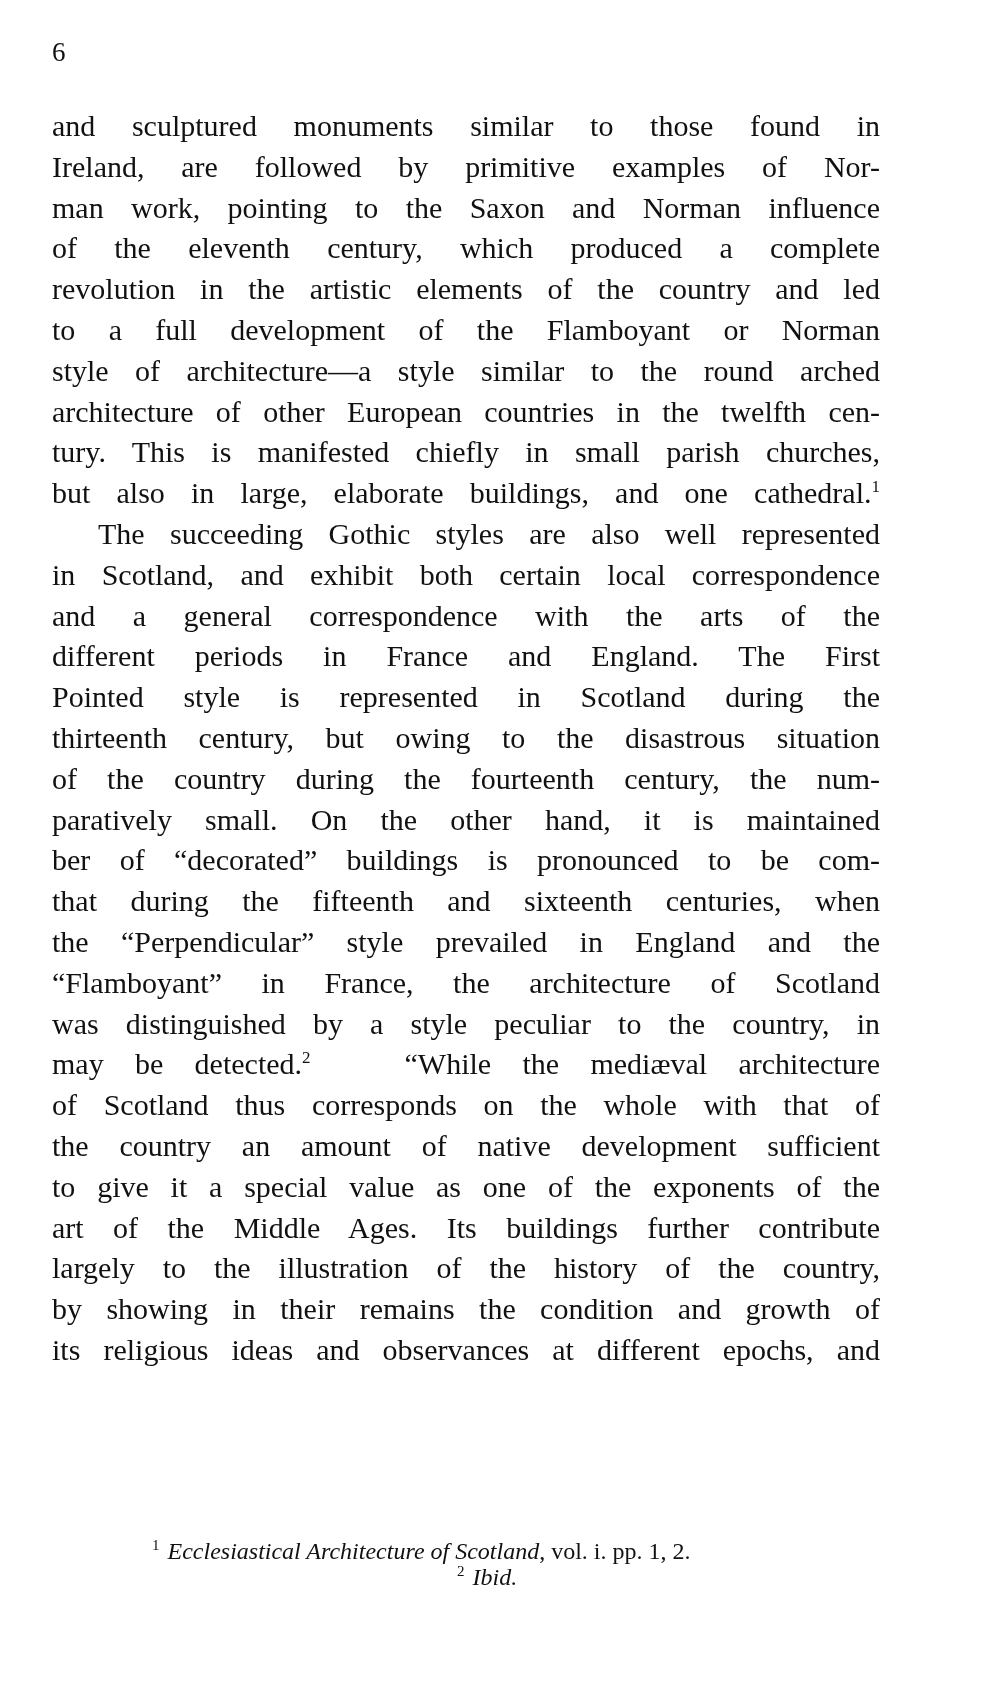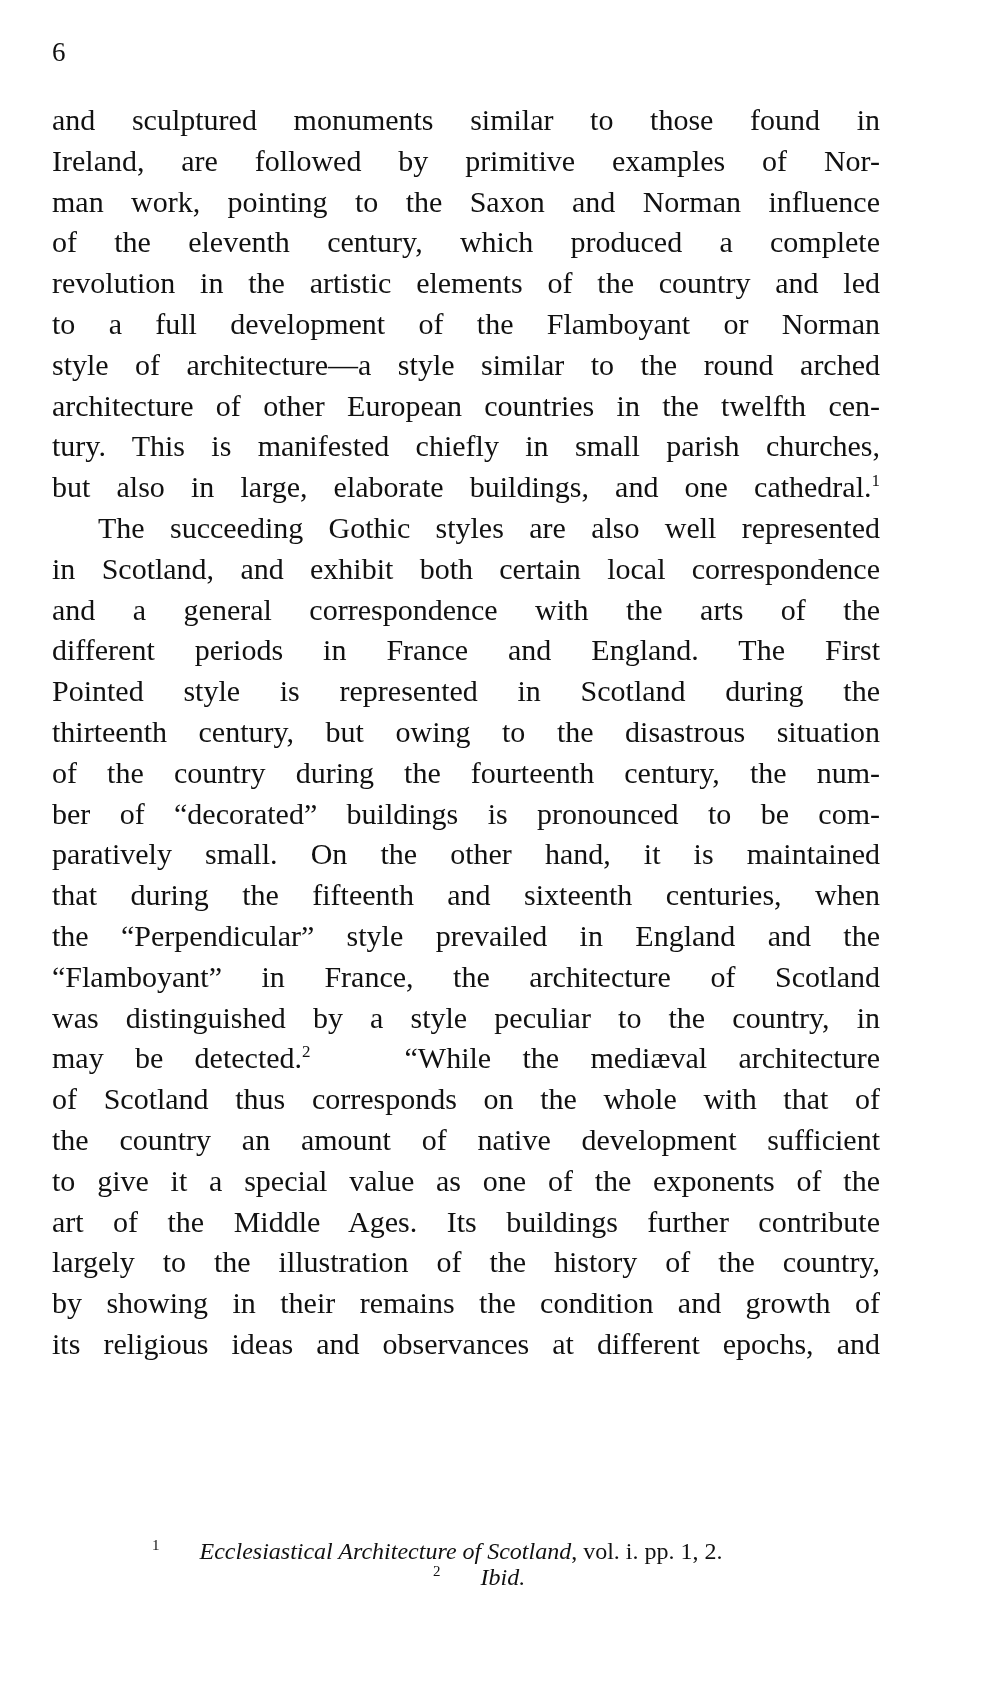--- a/index.html
+++ b/index.html
@@ -39,21 +39,21 @@
     }
     .running-title {
       position: absolute;
       left: 122px;
       top: 0;
       letter-spacing: 1px;
     }
     .body-text {
       position: absolute;
       left: 52px;
-      top: 100px;
+      top: 106px;
       width: 828px;
     }
     .line {
       display: block;
       height: 40.8px;
       line-height: 40.8px;
       font-size: 30px;
       text-align: justify;
       text-align-last: justify;
       white-space: nowrap;
@@ -75,34 +75,33 @@
       font-size: 24px;
     }
     .footnote-1 {
       position: absolute;
       left: 152px;
       top: 0;
       white-space: nowrap;
     }
     .footnote-2 {
       position: absolute;
-      left: 433px;
+      left: 457px;
       top: 26px;
       white-space: nowrap;
       text-align: center;
     }
     .fn-mark {
       font-size: 15px;
       vertical-align: super;
       line-height: 0;
       margin-right: 8px;
     }
     em {
       font-style: italic;
-      margin-left: 32px;
     }
   </style>
 </head>
 <body>
 
 <div class="page">
 
   <div class="running-head">
     <span class="page-number">6</span>
   </div>
@@ -118,22 +117,22 @@
     <span class="line">architecture of other European countries in the twelfth cen-</span>
     <span class="line">tury. This is manifested chiefly in small parish churches,</span>
     <span class="line"><span>but also in large, elaborate buildings, and one cathedral.</span><sup>1</sup></span>
     <span class="line indent">The succeeding Gothic styles are also well represented</span>
     <span class="line">in Scotland, and exhibit both certain local correspondence</span>
     <span class="line">and a general correspondence with the arts of the</span>
     <span class="line">different periods in France and England. The First</span>
     <span class="line">Pointed style is represented in Scotland during the</span>
     <span class="line">thirteenth century, but owing to the disastrous situation</span>
     <span class="line">of the country during the fourteenth century, the num-</span>
+    <span class="line">paratively small. On the other hand, it is maintained</span>
     <span class="line">ber of “decorated” buildings is pronounced to be com-</span>
-    <span class="line">paratively small. On the other hand, it is maintained</span>
     <span class="line">that during the fifteenth and sixteenth centuries, when</span>
     <span class="line">the “Perpendicular” style prevailed in England and the</span>
     <span class="line">“Flamboyant” in France, the architecture of Scotland</span>
     <span class="line">was distinguished by a style peculiar to the country, in</span>
     <span class="line"><span>may be detected.</span><sup>2</sup>&nbsp;&nbsp;&nbsp;<span>“While the mediæval architecture</span></span>
     <span class="line">of Scotland thus corresponds on the whole with that of</span>
     <span class="line">the country an amount of native development sufficient</span>
     <span class="line">to give it a special value as one of the exponents of the</span>
     <span class="line">art of the Middle Ages. Its buildings further contribute</span>
     <span class="line">largely to the illustration of the history of the country,</span>

